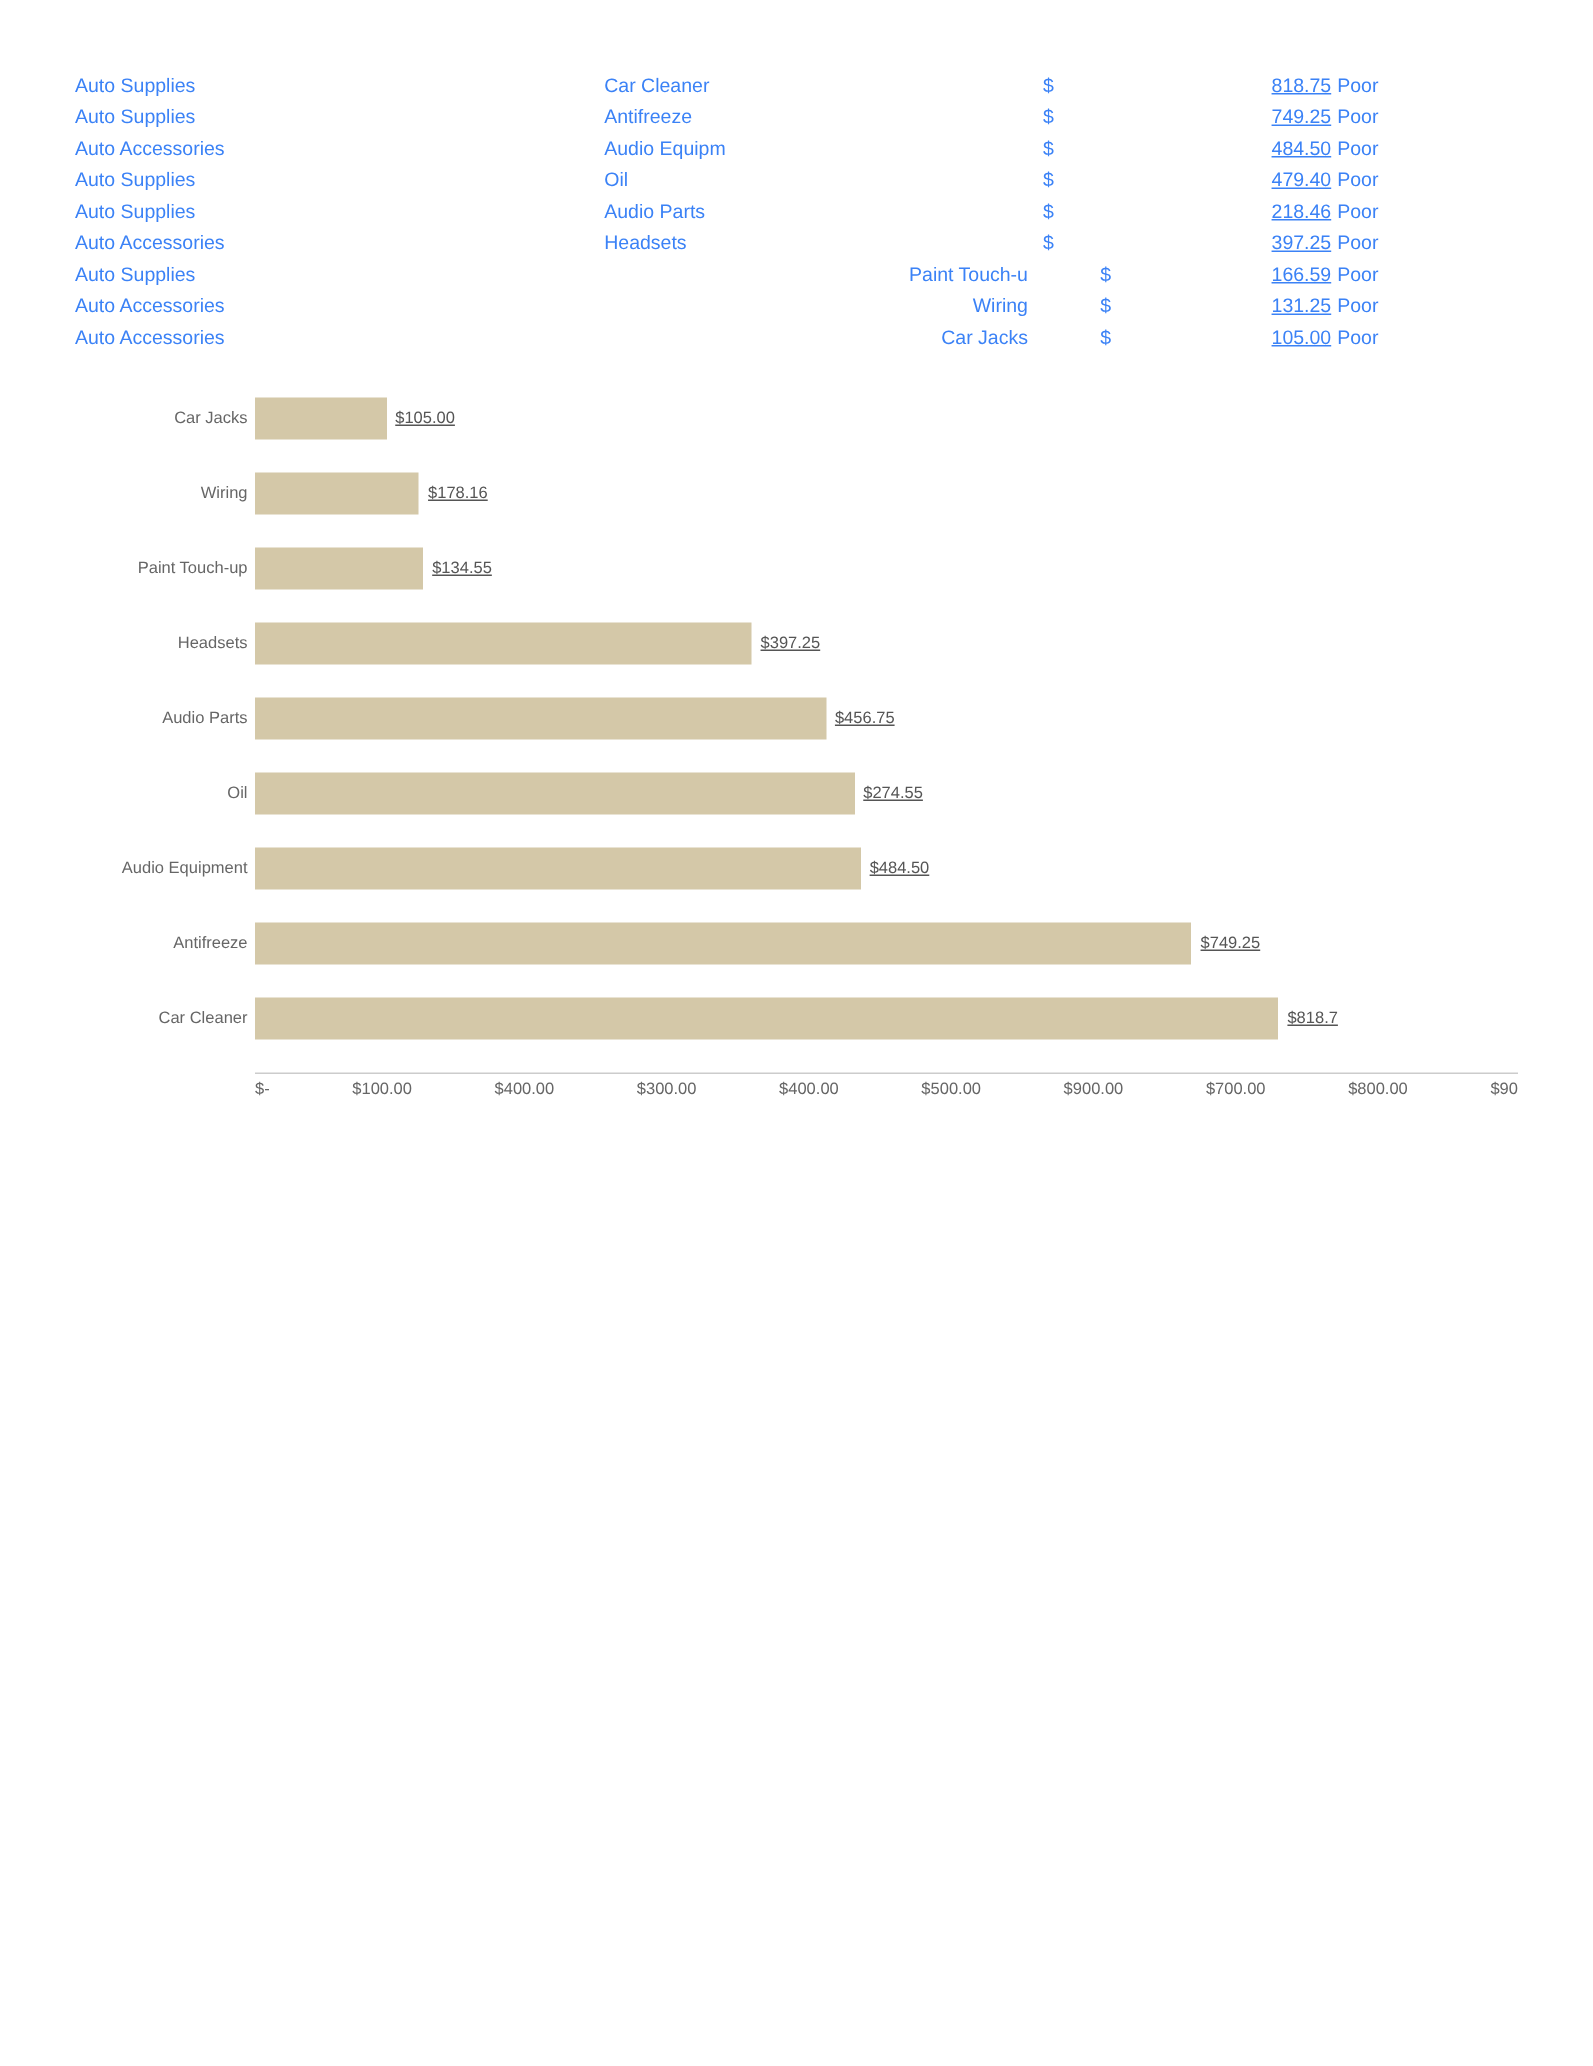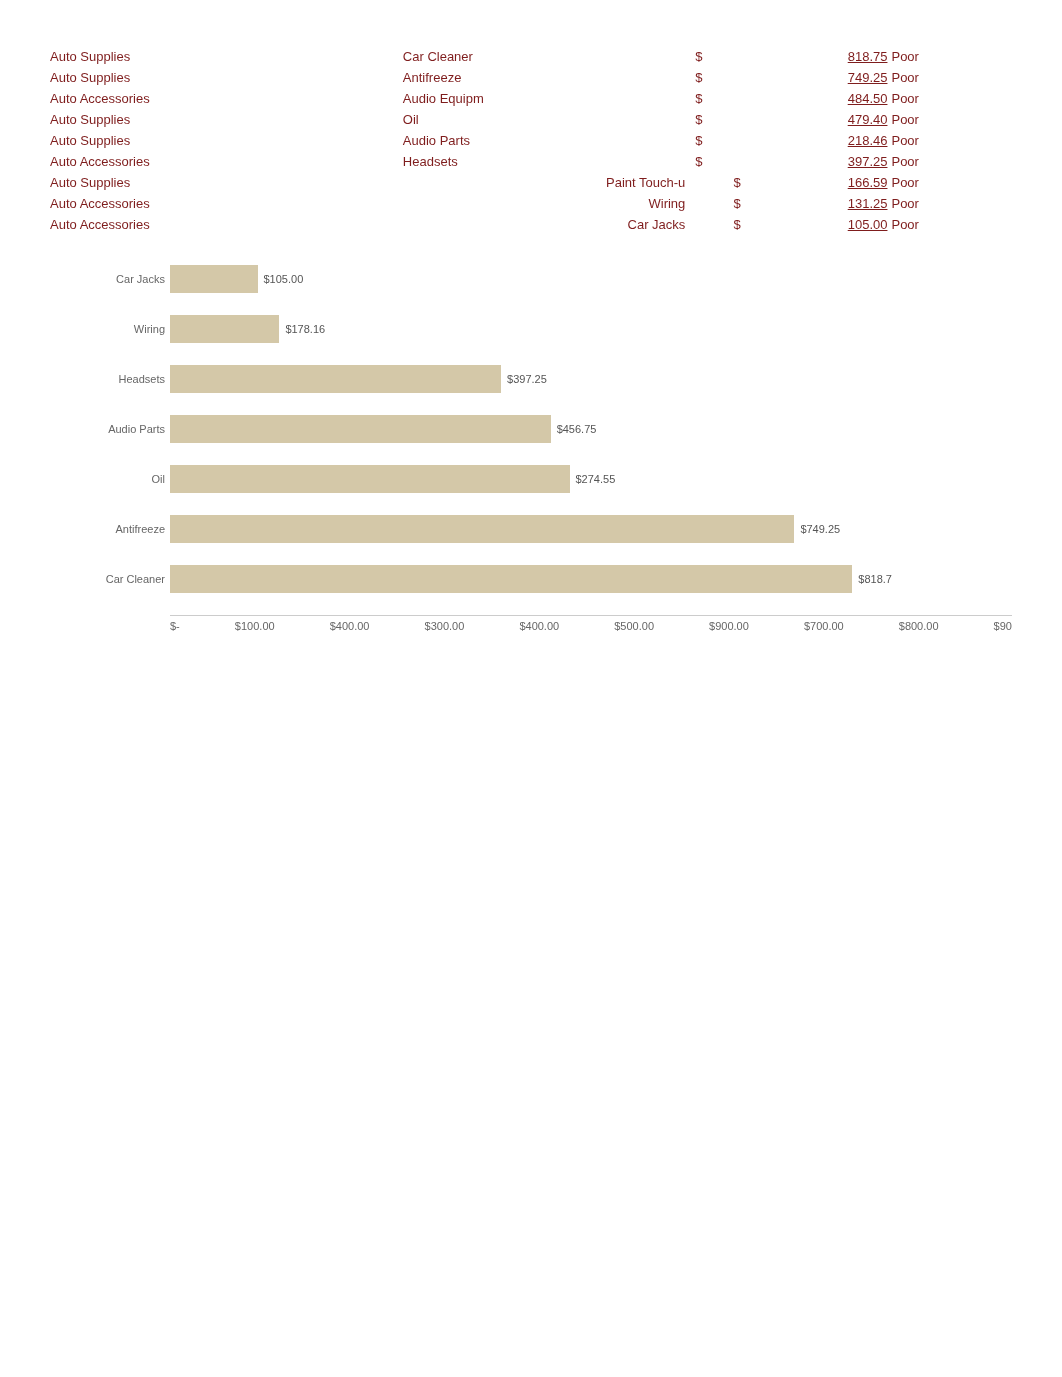--- a/index.html
+++ b/index.html
@@ -20,21 +20,21 @@
       margin-bottom: 30px;
     }
     .data-table th {
       text-align: left;
       font-weight: normal;
       padding: 3px 10px 3px 0;
       color: #555;
     }
     .data-table td {
       padding: 3px 10px 3px 0;
-      color: #7f1d1d;
+      color: #3b82f6;
     }
     .data-table td.number {
       text-align: right;
       padding-right: 4px;
       text-decoration: underline;
     }
     .highlight {
       color: #c8a000;
       text-align: right;
     }
@@ -81,20 +81,21 @@
       height: 28px;
       background: #d4c8a8;
       position: relative;
     }
 
     .chart-bar-value {
       margin-left: 6px;
       font-size: 11px;
       color: #555;
       white-space: nowrap;
+      text-decoration: underline;
     }
 
     
     .x-axis {
       display: flex;
       padding-left: 0;
       margin-top: 5px;
       border-top: 1px solid #ccc;
     }
     .x-axis-labels {
@@ -200,38 +201,52 @@
     </div>
   </div>
       <div class="chart-bar-row">
     <span class="chart-label">Wiring</span>
     <div class="chart-bar-wrap">
       <div class="chart-bar" style="width:109.375px;"></div>
       <span class="chart-bar-value">$178.16</span>
     </div>
   </div>
       <div class="chart-bar-row">
+    <span class="chart-label">Paint Touch-up</span>
+    <div class="chart-bar-wrap">
+      <div class="chart-bar" style="width:112.12500000000001px;"></div>
+      <span class="chart-bar-value">$134.55</span>
+    </div>
+  </div>
+      <div class="chart-bar-row">
     <span class="chart-label">Headsets</span>
     <div class="chart-bar-wrap">
       <div class="chart-bar" style="width:331.0416666666667px;"></div>
       <span class="chart-bar-value">$397.25</span>
     </div>
   </div>
       <div class="chart-bar-row">
     <span class="chart-label">Audio Parts</span>
     <div class="chart-bar-wrap">
       <div class="chart-bar" style="width:380.62499999999994px;"></div>
       <span class="chart-bar-value">$456.75</span>
     </div>
   </div>
       <div class="chart-bar-row">
     <span class="chart-label">Oil</span>
     <div class="chart-bar-wrap">
       <div class="chart-bar" style="width:399.49999999999994px;"></div>
       <span class="chart-bar-value">$274.55</span>
+    </div>
+  </div>
+      <div class="chart-bar-row">
+    <span class="chart-label">Audio Equipment</span>
+    <div class="chart-bar-wrap">
+      <div class="chart-bar" style="width:403.75px;"></div>
+      <span class="chart-bar-value">$484.50</span>
     </div>
   </div>
       <div class="chart-bar-row">
     <span class="chart-label">Antifreeze</span>
     <div class="chart-bar-wrap">
       <div class="chart-bar" style="width:624.375px;"></div>
       <span class="chart-bar-value">$749.25</span>
     </div>
   </div>
       <div class="chart-bar-row">

